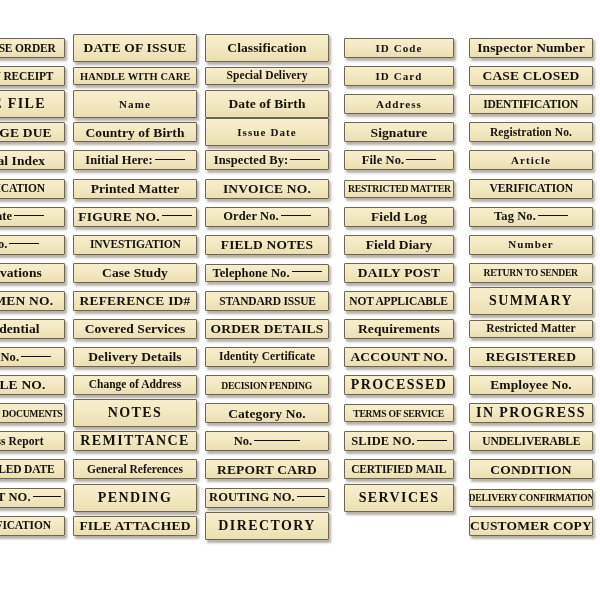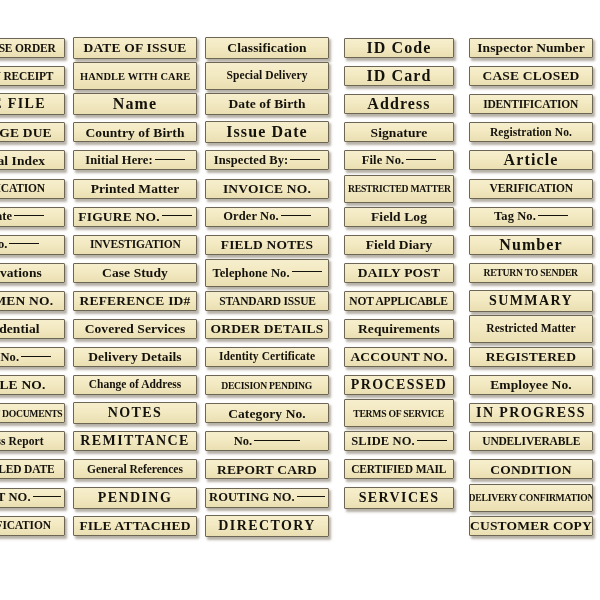--- a/index.html
+++ b/index.html
@@ -64,23 +64,23 @@
     justify-content: center;
     line-height: 1;
     padding: 0 3px;
   }
 
   
   .w-full  { width: 124px; }
   .w-med   { width: 110px; }
 
   
-  .h-tall  { height: 22px; }
+  .h-tall  { height: 28px; }
   .h-std   { height: 20px; }
-  .h-short { height: 28px; }
+  .h-short { height: 18px; }
 
   
   .t-caps-bold {              
     font-family: "Liberation Serif", "DejaVu Serif", serif;
     font-weight: bold;
     font-size: 13.5px;
     letter-spacing: 0.2px;
   }
   .t-caps-cond {              
     font-family: "Liberation Serif", "DejaVu Serif", serif;
@@ -117,21 +117,21 @@
   }
   .t-title-sm {               
     font-family: "Liberation Serif", "DejaVu Serif", serif;
     font-weight: bold;
     font-size: 11.5px;
     letter-spacing: 0.1px;
   }
   .t-title-lg {               
     font-family: "Liberation Serif", "DejaVu Serif", serif;
     font-weight: bold;
-    font-size: 16px;
+    font-size: 11px;
     letter-spacing: 1.1px;
   }
   .t-blank {                  
     font-family: Liberation Serif, serif;
     font-weight: bold;
     font-size: 12.5px;
     letter-spacing: 0.1px;
   }
   .t-script-sm {              
     font-family: "Liberation Serif", "DejaVu Serif", serif;

